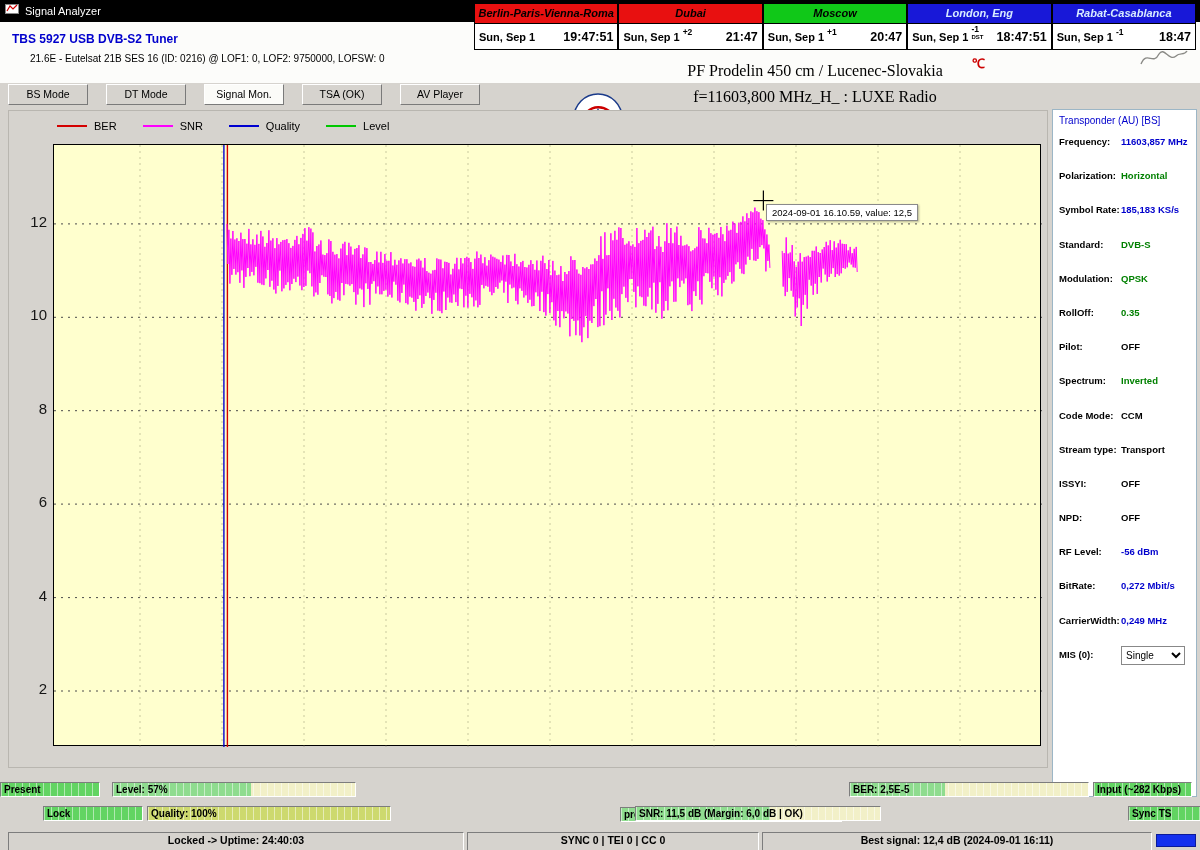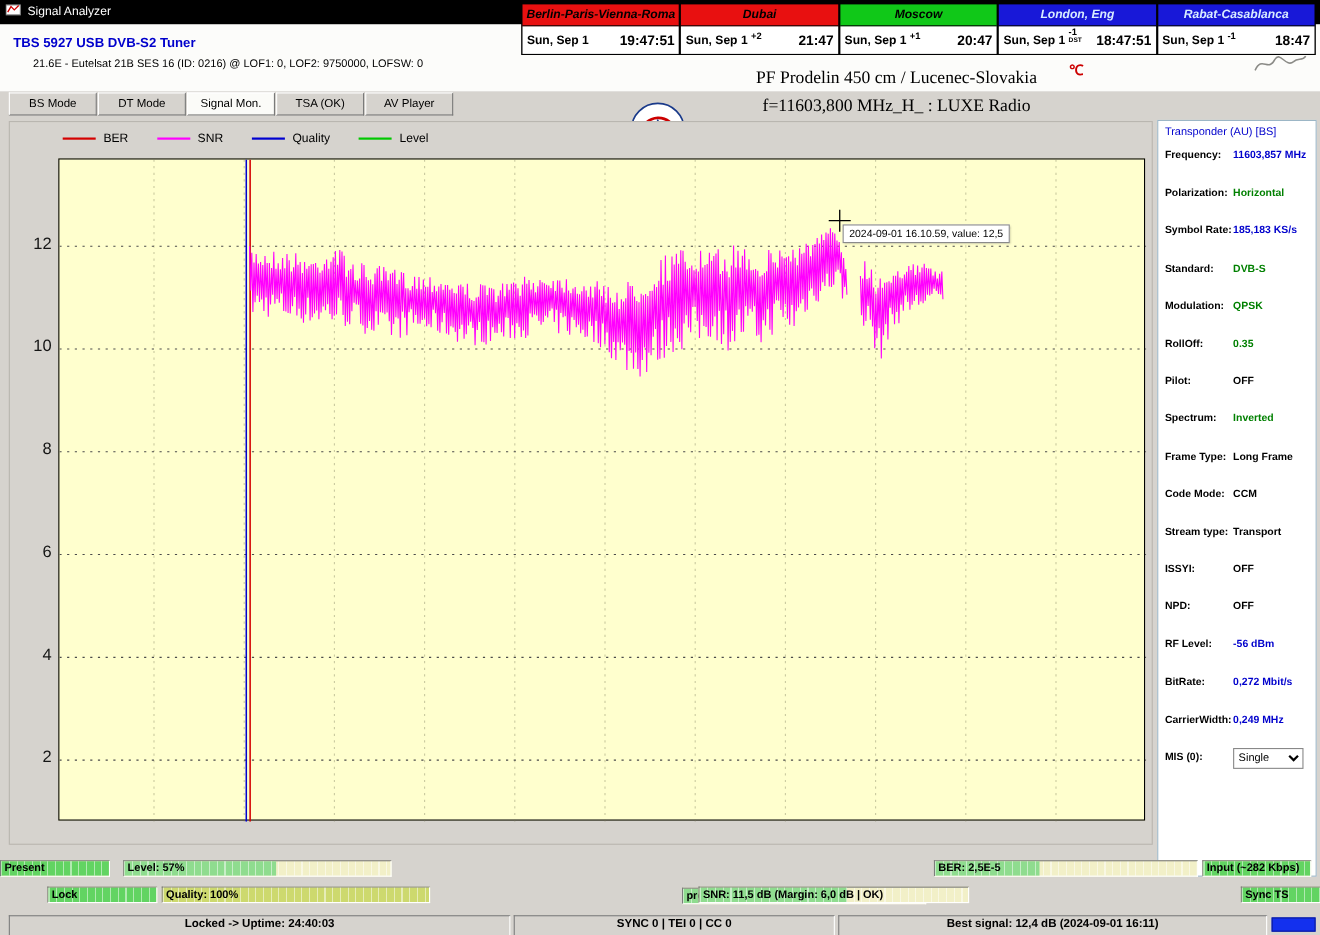--- a/index.html
+++ b/index.html
@@ -31,21 +31,21 @@
   .tuner-details{position:absolute;left:30px;top:53px;font-size:10px;color:#000;}
 
   
   .site-header{position:absolute;left:625px;top:62px;width:380px;text-align:center;
                font-family:"Liberation Serif",serif;font-size:16px;color:#000;}
   .site-header div{margin-bottom:8px;white-space:nowrap;}
   .temp-symbol{position:absolute;left:972px;top:54px;color:#cc0000;font-size:13px;font-weight:bold;}
   .signature{position:absolute;left:1138px;top:46px;}
 
   
-  .tabs{position:absolute;left:8px;top:84px;height:21px;display:flex;gap:1px;}
+  .tabs{position:absolute;left:8px;top:84px;height:21px;display:flex;gap:18px;}
   .tab{width:80px;height:21px;font-size:10.5px;text-align:center;line-height:19px;background:#d6d3ce;
        border:1px solid;border-color:#fff #7a7a7a #7a7a7a #fff;cursor:default;white-space:nowrap;}
   .tab.active{background:#fbfbf8;}
 
   .logo{position:absolute;left:572px;top:92px;width:52px;height:52px;}
 
   
   .chart-panel{position:absolute;left:8px;top:110px;width:1040px;height:658px;background:#d6d3ce;
                border:1px solid #b9b6b0;}
   .legend{position:absolute;left:48px;top:4px;height:22px;display:flex;align-items:center;gap:26px;}
@@ -269,24 +269,20 @@
       </div>
       <div class="tp-row">
         <span class="tp-label">Pilot:</span>
         <span class="tp-value" style="color: rgb(0, 0, 0);">OFF</span>
       </div>
       <div class="tp-row">
         <span class="tp-label">Spectrum:</span>
         <span class="tp-value" style="color: rgb(0, 128, 0);">Inverted</span>
       </div>
       <div class="tp-row">
-        <span class="tp-label">Frame Type:</span>
-        <span class="tp-value" style="color: rgb(0, 0, 0);">Long Frame</span>
-      </div>
-      <div class="tp-row">
         <span class="tp-label">Code Mode:</span>
         <span class="tp-value" style="color: rgb(0, 0, 0);">CCM</span>
       </div>
       <div class="tp-row">
         <span class="tp-label">Stream type:</span>
         <span class="tp-value" style="color: rgb(0, 0, 0);">Transport</span>
       </div>
       <div class="tp-row">
         <span class="tp-label">ISSYI:</span>
         <span class="tp-value" style="color: rgb(0, 0, 0);">OFF</span>

